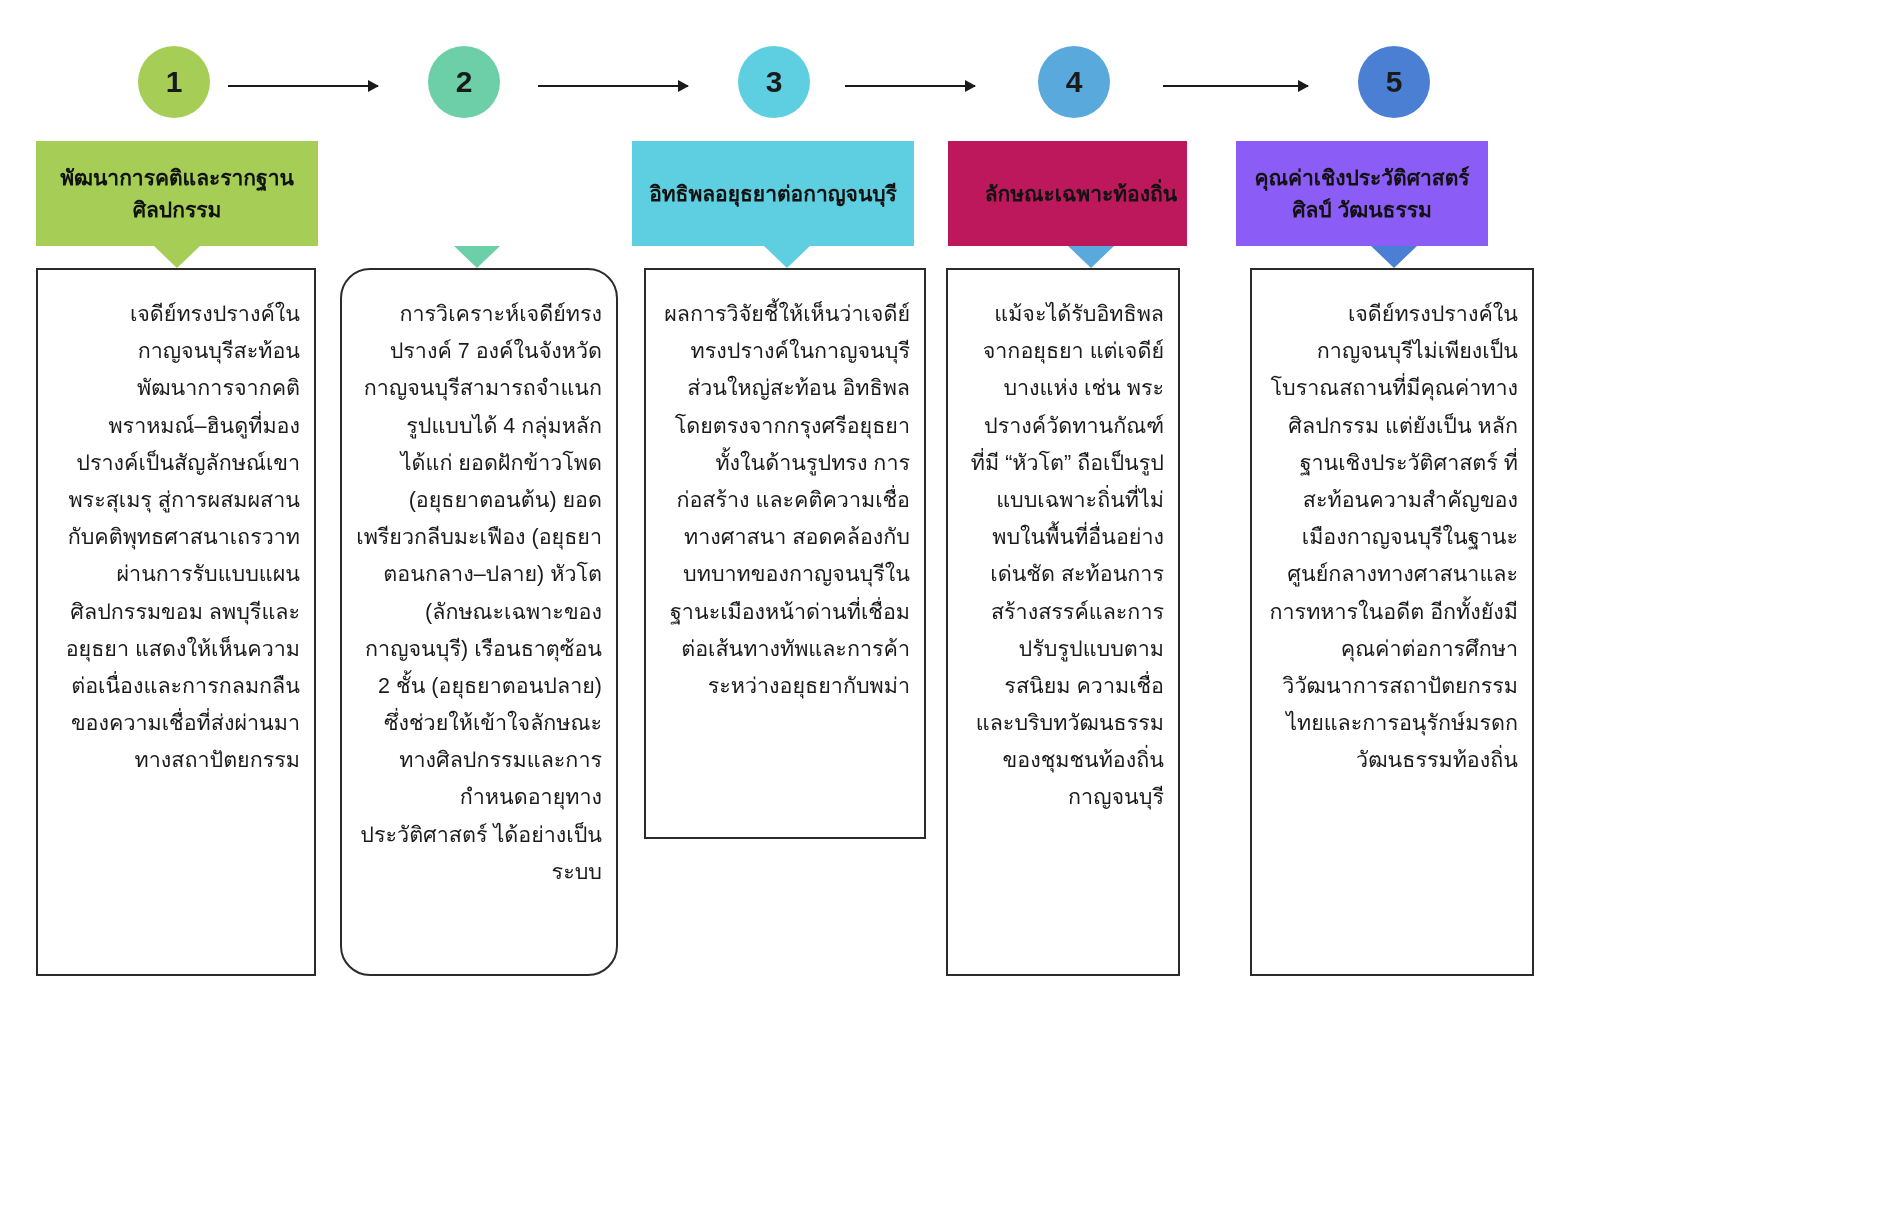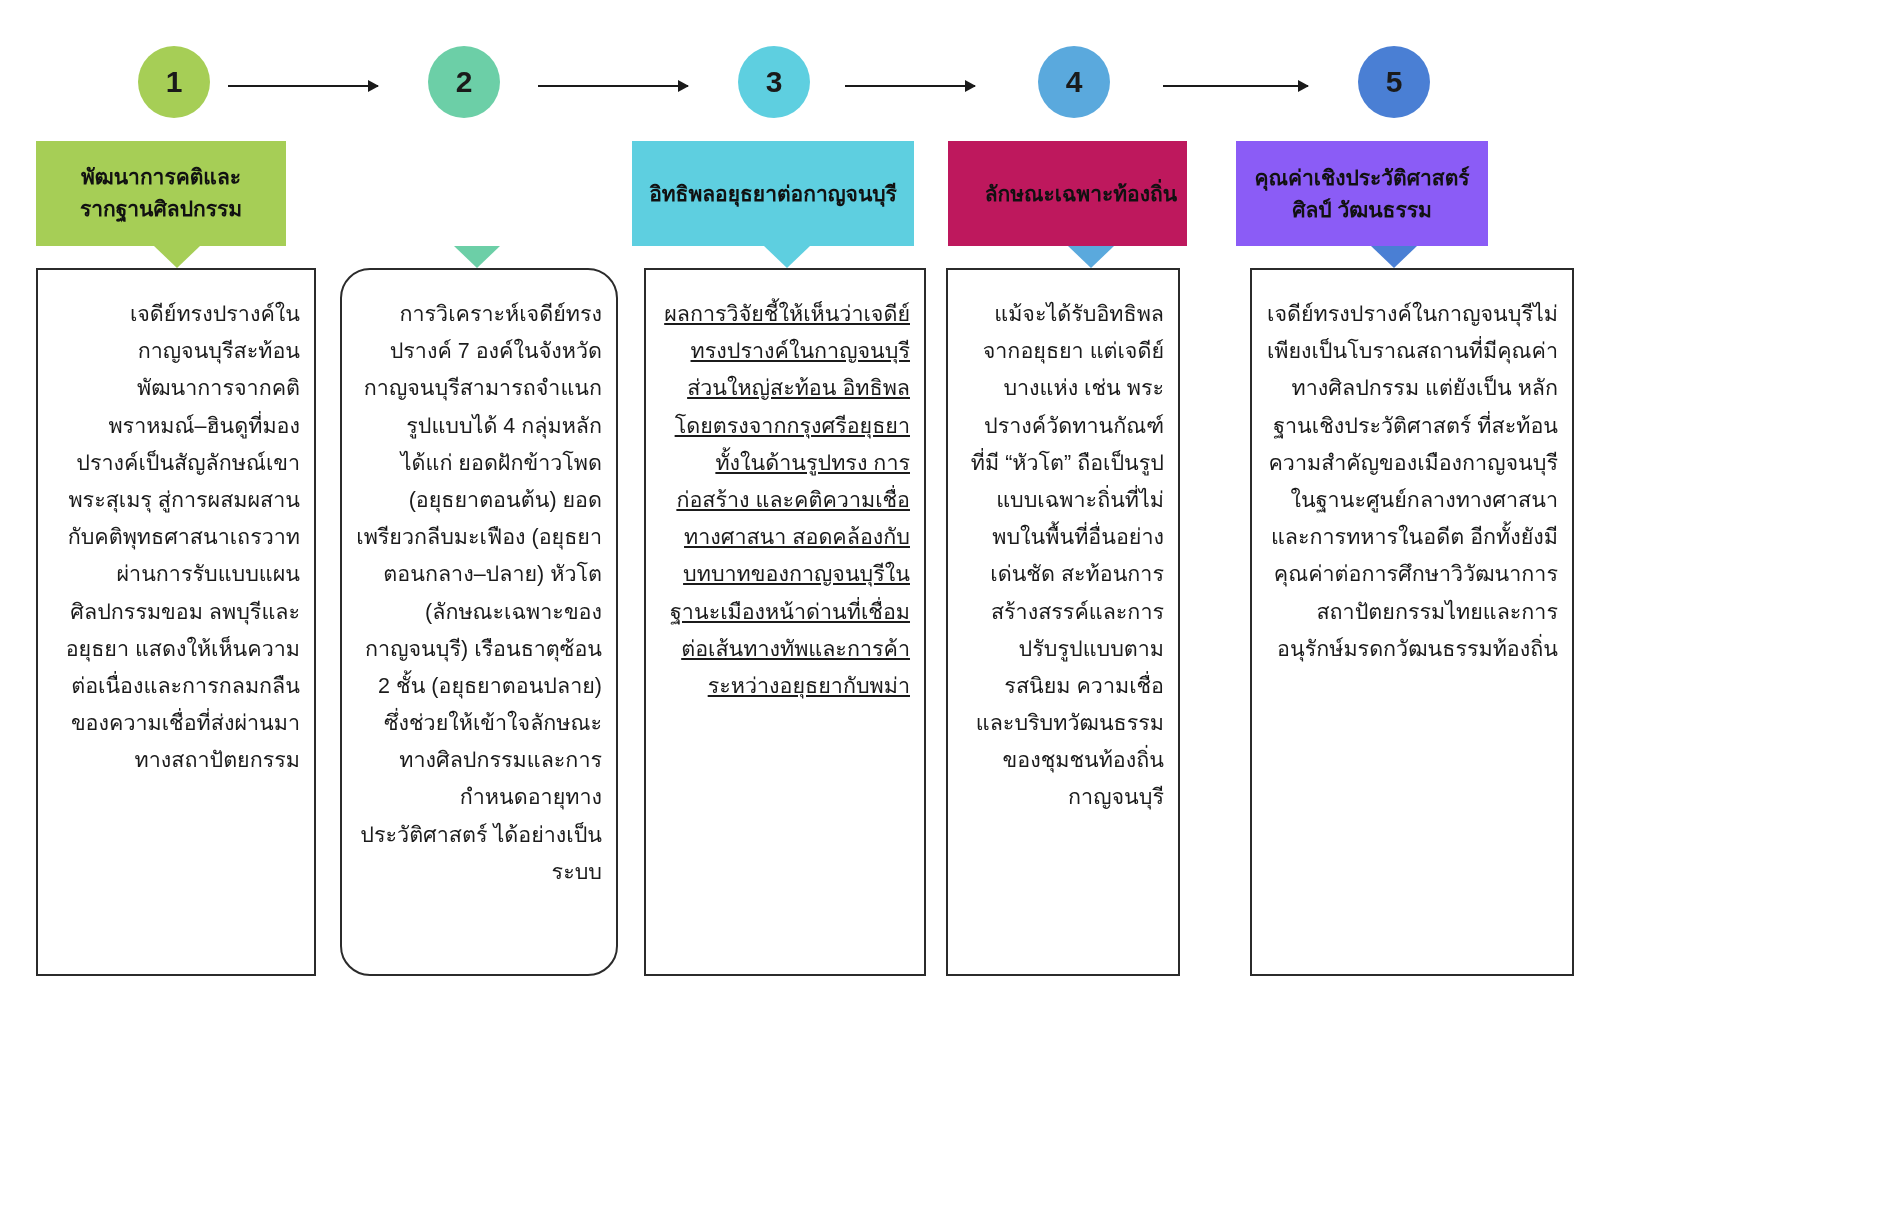--- a/index.html
+++ b/index.html
@@ -160,21 +160,21 @@
       <div class="shaft"></div>
       <div class="head"></div>
     </div>
 
     <div class="circle" style="left:1358px; background:#4a7fd4;">
       <span>5</span>
     </div>
   </div>
 
   <div class="header-row">
-    <div class="header-box" style="left:36px; width:250px; background:#a6ce56;font-family:Liberation Serif, serif;">
+    <div class="header-box" style="left:36px; width:282px; background:#a6ce56;">
       <span>พัฒนาการคติและรากฐานศิลปกรรม</span>
     </div>
     <div class="header-box" style="left:632px; width:282px; background:#5ecfe0;">
       <span>อิทธิพลอยุธยาต่อกาญจนบุรี</span>
     </div>
     <div class="header-box" style="left:948px; width:239px; background:#be185d;justify-content:flex-end;">
       <span>ลักษณะเฉพาะท้องถิ่น</span>
     </div>
     <div class="header-box" style="left:1236px; width:252px; background:#8b5cf6;">
       <span>คุณค่าเชิงประวัติศาสตร์ศิลป์ วัฒนธรรม</span>
@@ -187,24 +187,24 @@
   <div class="tri" style="left:1068px; border-top:22px solid #5aa9dd;"></div>
   <div class="tri" style="left:1371px; border-top:22px solid #4a7fd4;"></div>
 
   <div class="content-row">
     <div class="content-box" style="left:36px; width:280px; height:708px;">
       <p>เจดีย์ทรงปรางค์ในกาญจนบุรีสะท้อนพัฒนาการจากคติพราหมณ์–ฮินดูที่มองปรางค์เป็นสัญลักษณ์เขาพระสุเมรุ สู่การผสมผสานกับคติพุทธศาสนาเถรวาทผ่านการรับแบบแผนศิลปกรรมขอม ลพบุรีและอยุธยา แสดงให้เห็นความต่อเนื่องและการกลมกลืนของความเชื่อที่ส่งผ่านมาทางสถาปัตยกรรม</p>
     </div>
     <div class="content-box" style="left:340px; width:278px; height:708px;border-radius:30px;">
       <p>การวิเคราะห์เจดีย์ทรงปรางค์ 7 องค์ในจังหวัดกาญจนบุรีสามารถจำแนกรูปแบบได้ 4 กลุ่มหลัก ได้แก่ ยอดฝักข้าวโพด (อยุธยาตอนต้น) ยอดเพรียวกลีบมะเฟือง (อยุธยาตอนกลาง–ปลาย) หัวโต (ลักษณะเฉพาะของกาญจนบุรี) เรือนธาตุซ้อน 2 ชั้น (อยุธยาตอนปลาย) ซึ่งช่วยให้เข้าใจลักษณะทางศิลปกรรมและการกำหนดอายุทางประวัติศาสตร์ ได้อย่างเป็นระบบ</p>
     </div>
-    <div class="content-box" style="left:644px; width:282px; height:708px;text-decoration:underline;">
+    <div class="content-box" style="left:644px; width:282px; height:571px;">
       <p>ผลการวิจัยชี้ให้เห็นว่าเจดีย์ทรงปรางค์ในกาญจนบุรีส่วนใหญ่สะท้อน อิทธิพลโดยตรงจากกรุงศรีอยุธยา ทั้งในด้านรูปทรง การก่อสร้าง และคติความเชื่อทางศาสนา สอดคล้องกับบทบาทของกาญจนบุรีในฐานะเมืองหน้าด่านที่เชื่อมต่อเส้นทางทัพและการค้าระหว่างอยุธยากับพม่า</p>
     </div>
     <div class="content-box" style="left:946px; width:234px; height:708px;padding-left:21px;">
       <p>แม้จะได้รับอิทธิพลจากอยุธยา แต่เจดีย์บางแห่ง เช่น พระปรางค์วัดทานกัณฑ์ ที่มี “หัวโต” ถือเป็นรูปแบบเฉพาะถิ่นที่ไม่พบในพื้นที่อื่นอย่างเด่นชัด สะท้อนการสร้างสรรค์และการปรับรูปแบบตามรสนิยม ความเชื่อและบริบทวัฒนธรรมของชุมชนท้องถิ่นกาญจนบุรี</p>
     </div>
-    <div class="content-box" style="left:1250px; width:324px; height:708px;">
+    <div class="content-box" style="left:1250px; width:284px; height:708px;">
       <p>เจดีย์ทรงปรางค์ในกาญจนบุรีไม่เพียงเป็นโบราณสถานที่มีคุณค่าทางศิลปกรรม แต่ยังเป็น หลักฐานเชิงประวัติศาสตร์ ที่สะท้อนความสำคัญของเมืองกาญจนบุรีในฐานะศูนย์กลางทางศาสนาและการทหารในอดีต อีกทั้งยังมีคุณค่าต่อการศึกษาวิวัฒนาการสถาปัตยกรรมไทยและการอนุรักษ์มรดกวัฒนธรรมท้องถิ่น</p>
     </div>
   </div>
 
 </div>
 
 </body></html>

